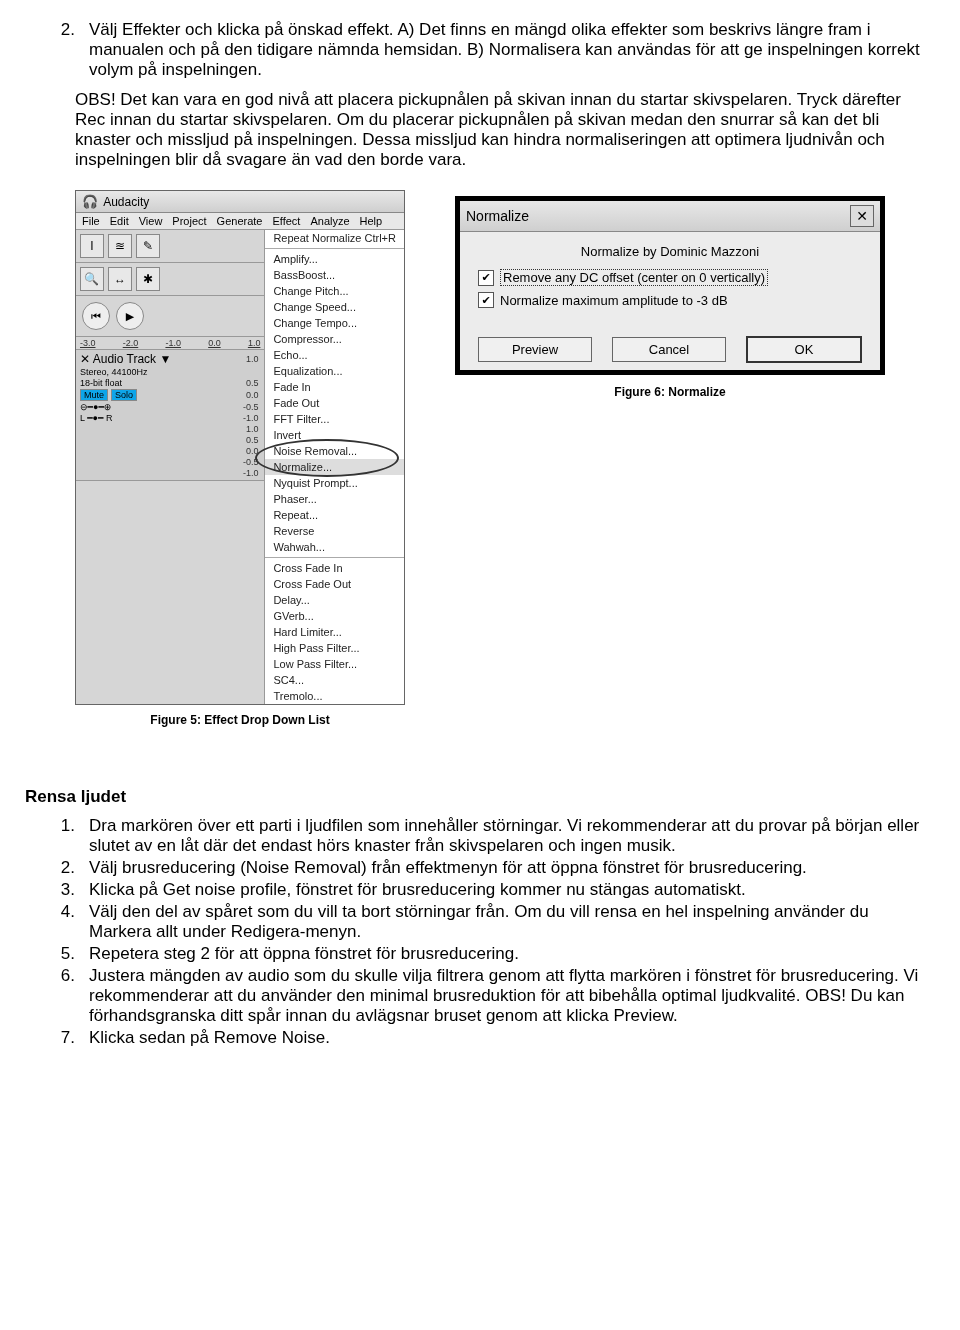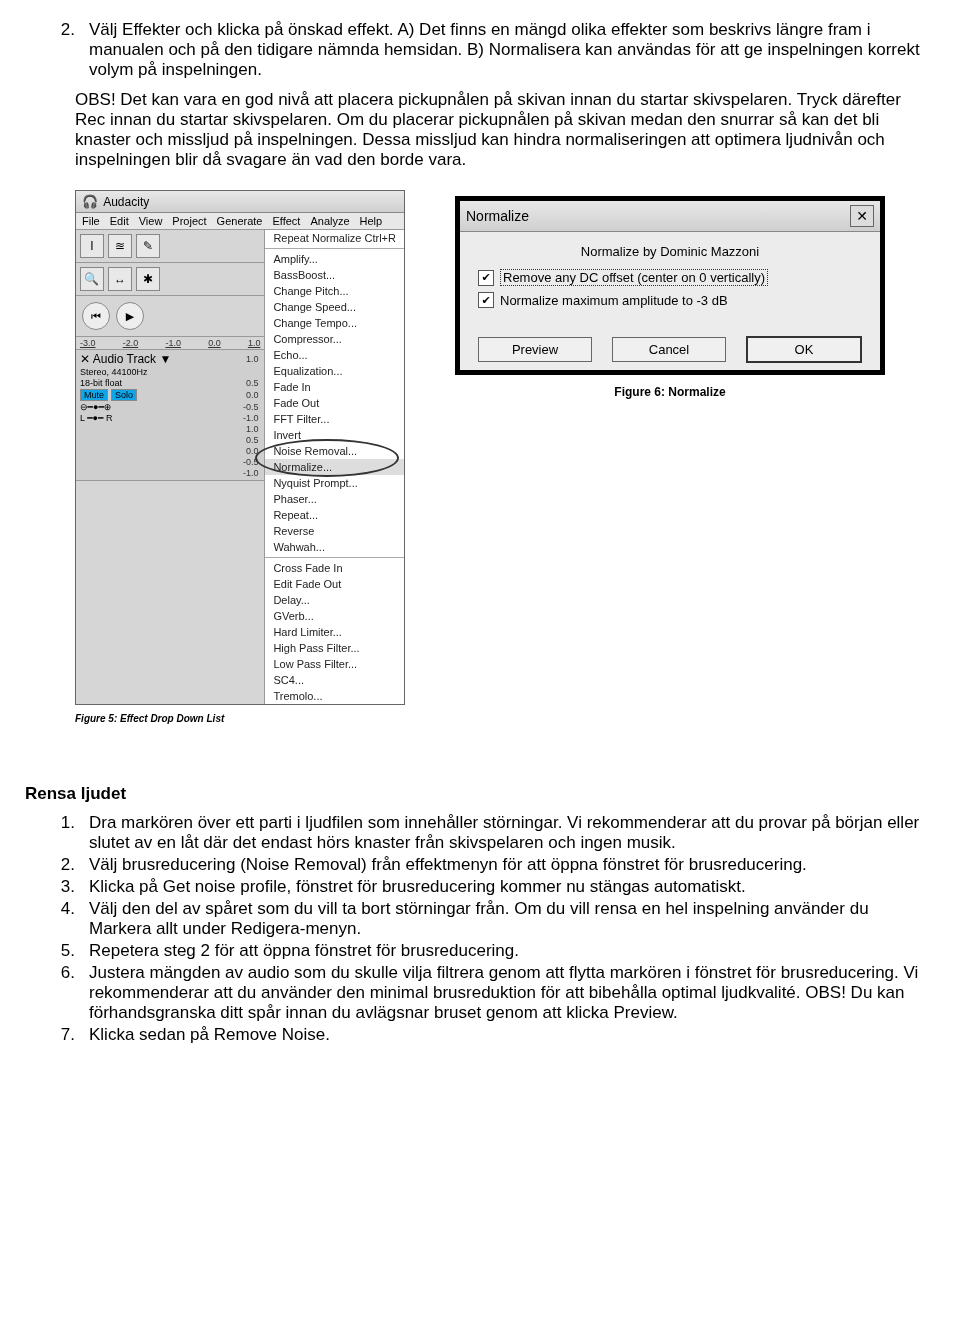--- a/index.html
+++ b/index.html
@@ -77,21 +77,21 @@
     font-size:11px; color:#222;
   }
   .fx-item { padding:2px 8px; white-space:nowrap; }
   .fx-sep { border-top:1px solid #aaa; margin:2px 0; }
   .fx-circled { position:relative; }
   .fx-circled .ellipse {
     position:absolute; left:-10px; top:-4px; width:140px; height:34px;
     border:2px solid #333; border-radius:50%;
     pointer-events:none;
   }
-  .fig-caption { font-weight:bold; font-size:10px; margin-top:8px; text-align:left;font-style:italic; }
+  .fig-caption { font-weight:bold; font-size:12px; margin-top:8px; text-align:center; }
 
   
   .fig6-wrap { width: 430px; margin-top:6px; }
   .dlg {
     border:5px solid #000000;
     font-family: Tahoma, Arial, sans-serif;
     background:#ececec;
   }
   .dlg-title {
     display:flex; justify-content:space-between; align-items:center;
@@ -246,21 +246,21 @@
                 <div class="fx-item">Noise Removal...</div>
                 <div class="fx-item" style="background:#ddd;">Normalize...</div>
               </div>
               <div class="fx-item">Nyquist Prompt...</div>
               <div class="fx-item">Phaser...</div>
               <div class="fx-item">Repeat...</div>
               <div class="fx-item">Reverse</div>
               <div class="fx-item">Wahwah...</div>
               <div class="fx-sep"></div>
               <div class="fx-item">Cross Fade In</div>
-              <div class="fx-item">Edit Fade Out</div>
+              <div class="fx-item">Cross Fade Out</div>
               <div class="fx-item">Delay...</div>
               <div class="fx-item">GVerb...</div>
               <div class="fx-item">Hard Limiter...</div>
               <div class="fx-item">High Pass Filter...</div>
               <div class="fx-item">Low Pass Filter...</div>
               <div class="fx-item">SC4...</div>
               <div class="fx-item">Tremolo...</div>
             </div>
           </div>
         </div>

